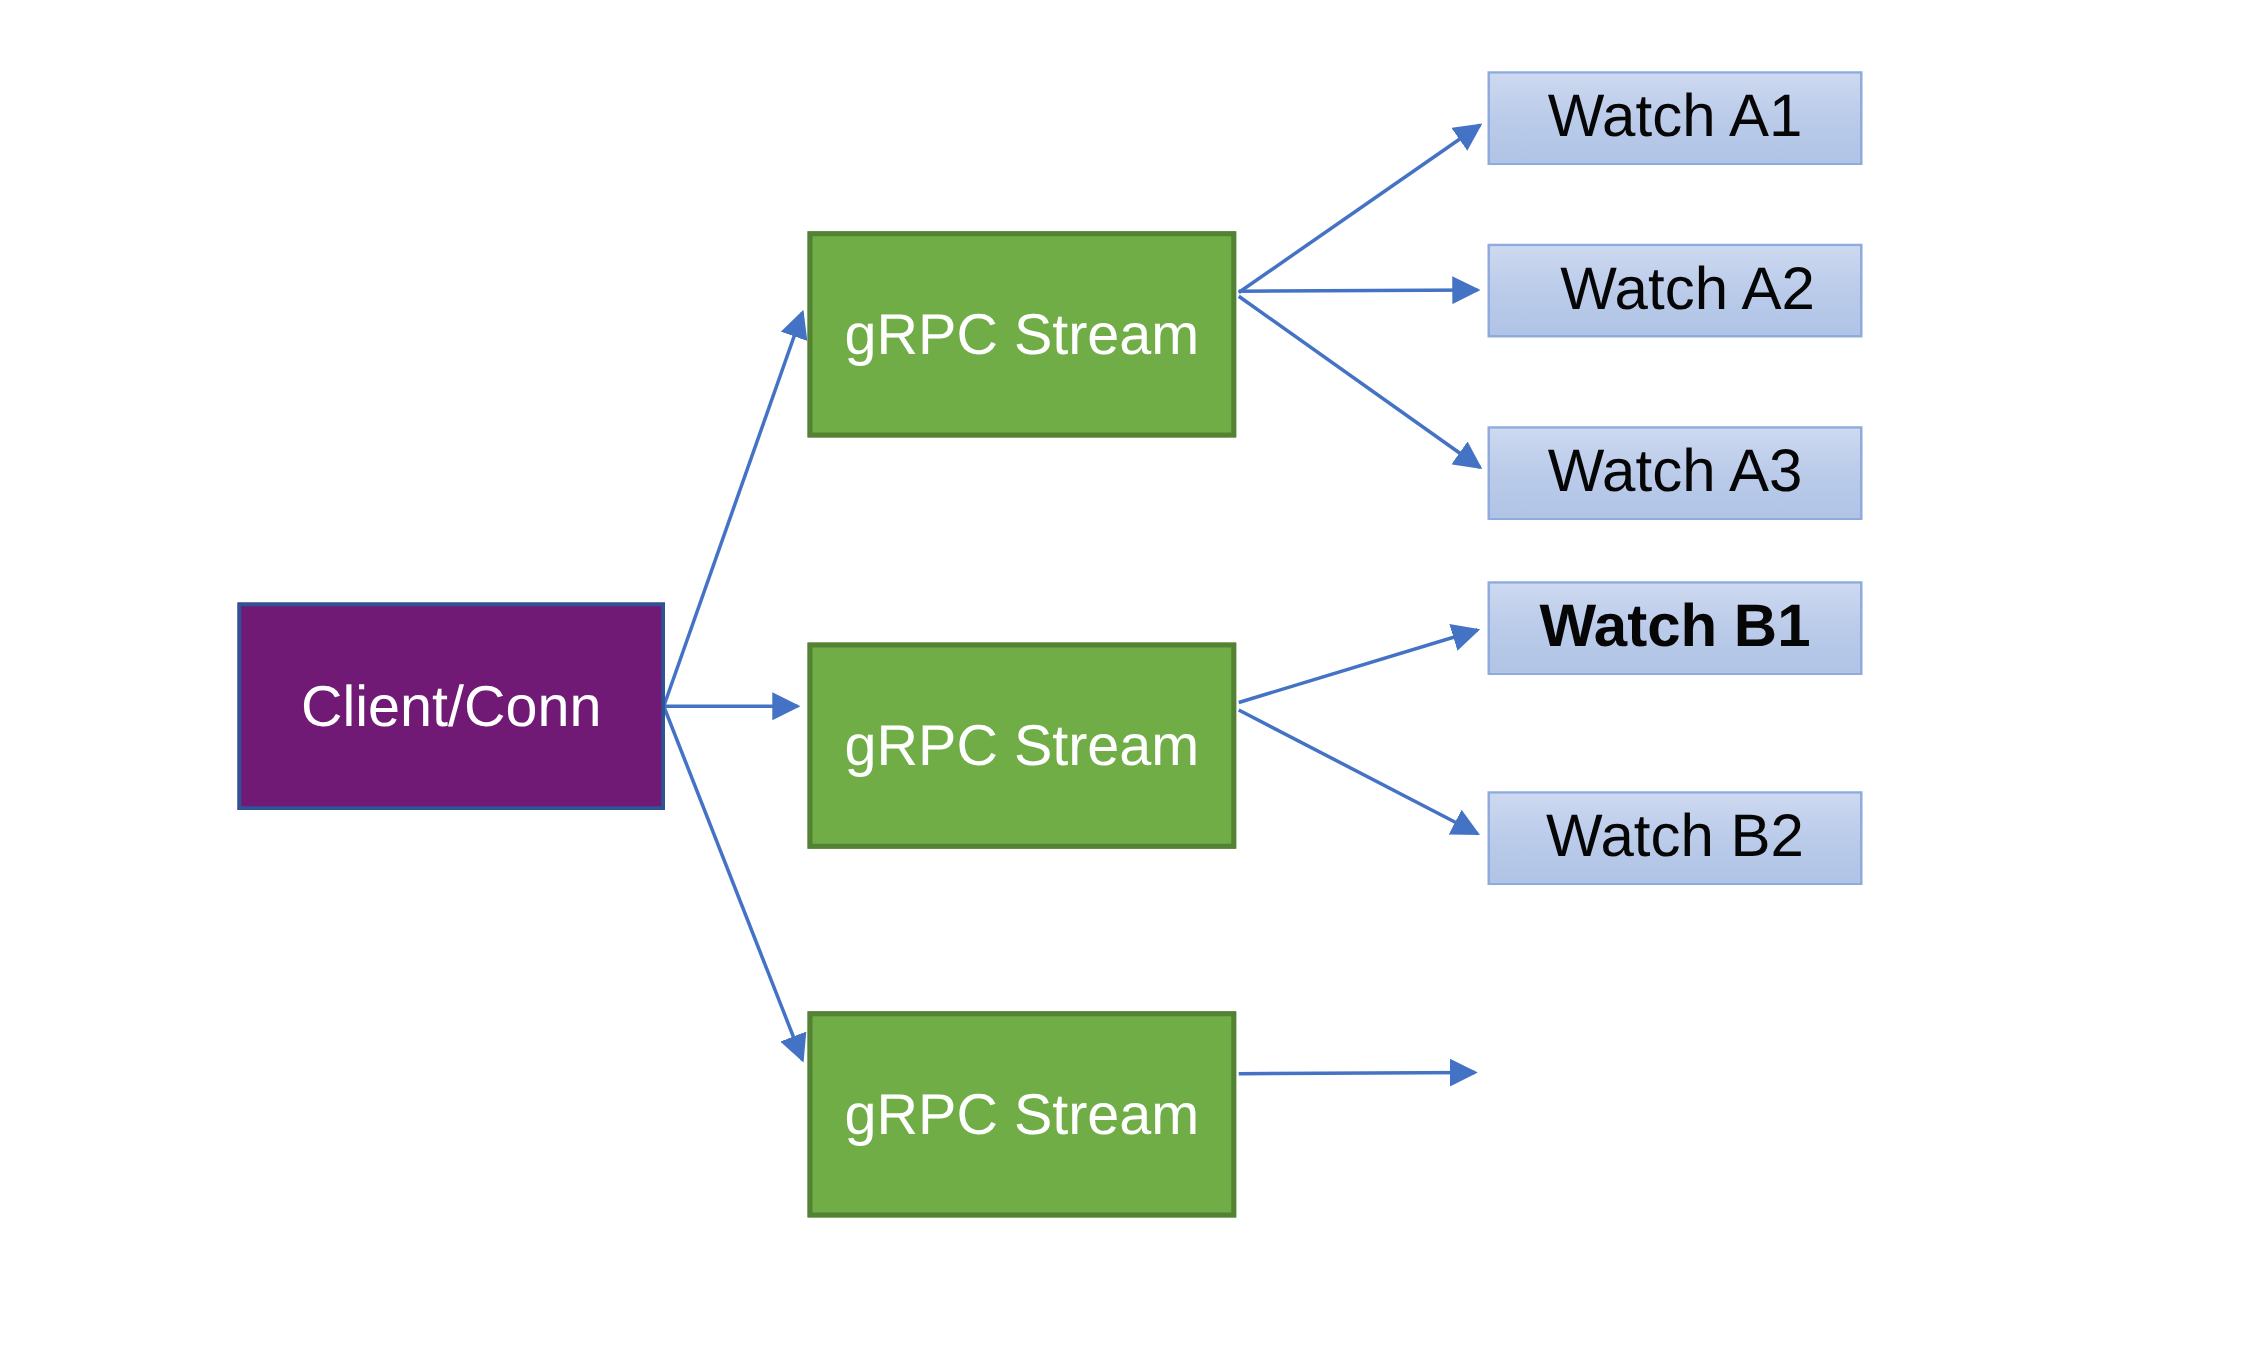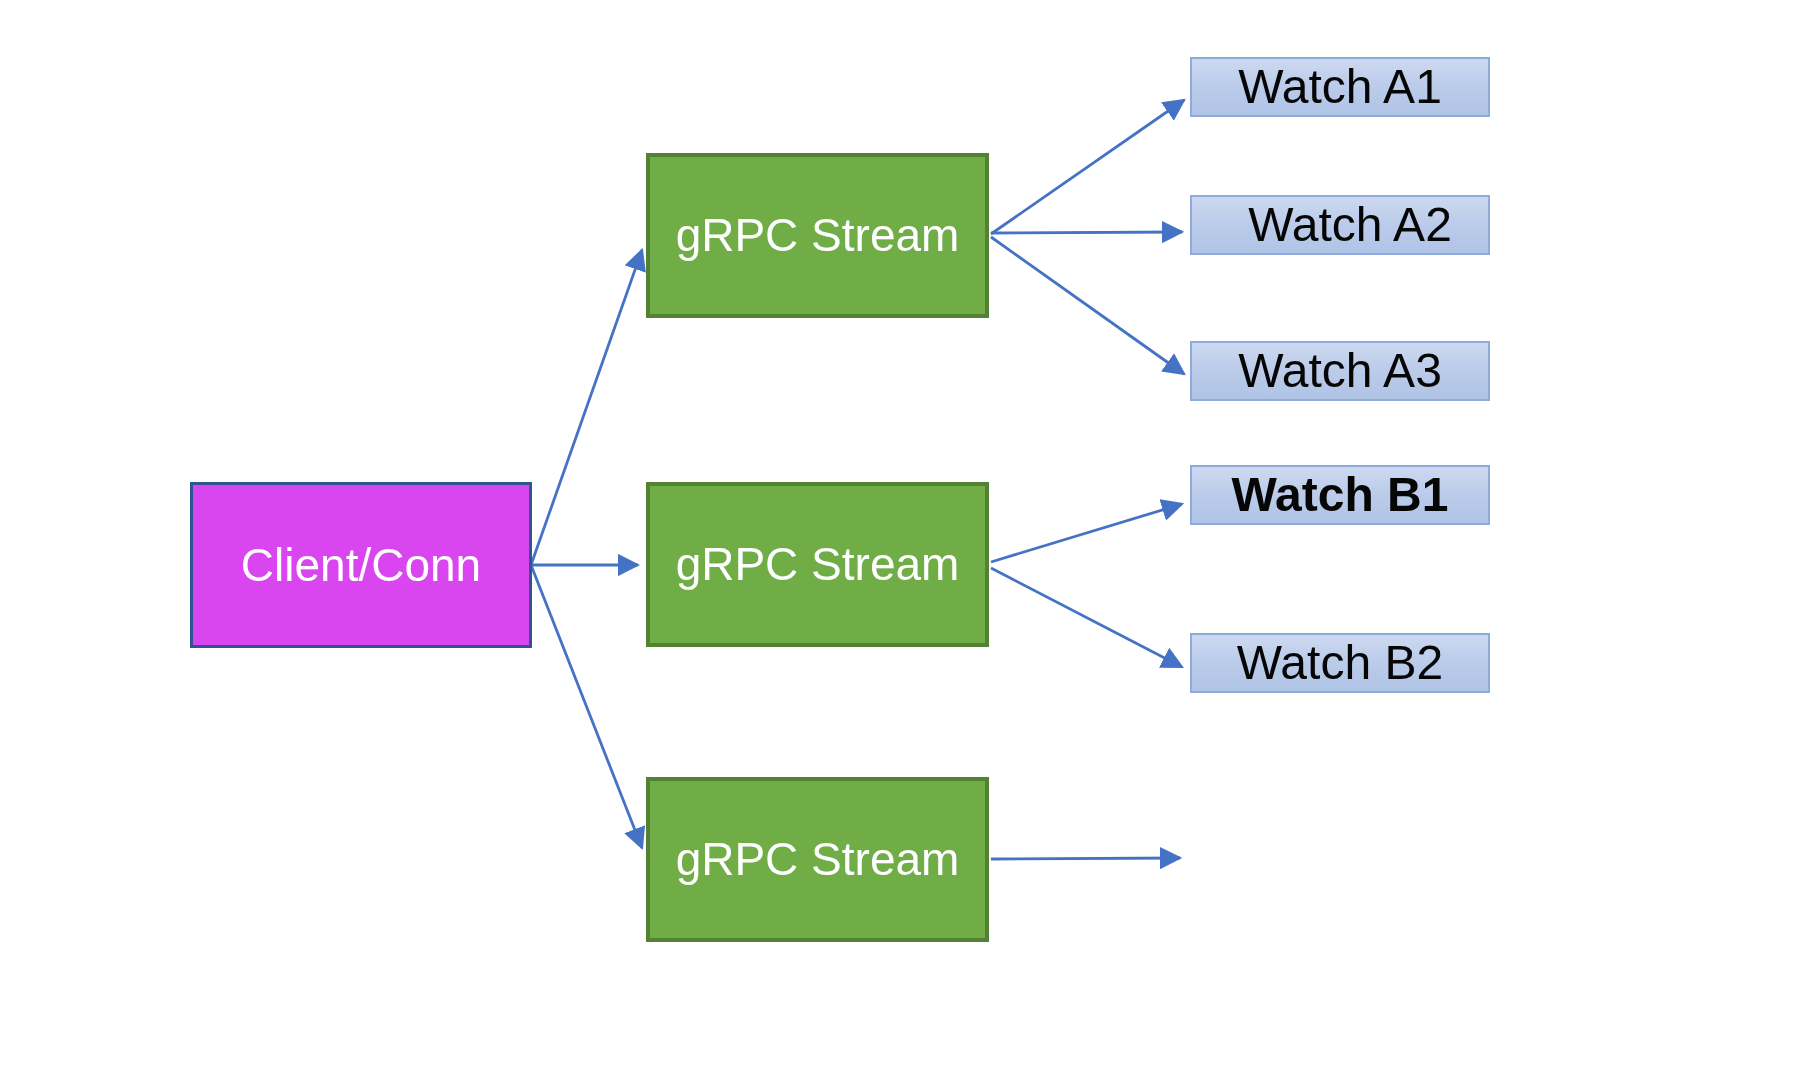--- a/index.html
+++ b/index.html
@@ -28,37 +28,38 @@
     display: flex;
     align-items: center;
     justify-content: center;
     box-sizing: border-box;
     text-align: center;
     line-height: 1.1;
     white-space: nowrap;
   }
   .node.client {
     left: 190px; top: 482px; width: 342px; height: 166px;
-    background: #d946ef;
+    background: #701a75;
     border: 3px solid #2F5496;
     color: #ffffff;
     font-size: 46px;
   }
   .node.stream {
     width: 343px; height: 165px;
     background: #70AD47;
     border: 4px solid #548235;
     color: #ffffff;
     font-size: 46px;
+    margin-top: 32px;
   }
   .node.stream.s1 { left: 646px; top: 153px; }
   .node.stream.s2 { left: 646px; top: 482px; }
   .node.stream.s3 { left: 646px; top: 777px; }
   .node.watch {
-    width: 300px; height: 60px;
+    width: 300px; height: 75px;
     background: linear-gradient(180deg, #CDD9F0 0%, #BCCCEA 45%, #B0C4E6 100%);
     border: 2px solid #8FAADC;
     color: #060606;
     font-size: 48px;
   }
   .node.watch.a1 { left: 1190px; top: 57px; }
   .node.watch.a2 { left: 1190px; top: 195px; padding-left: 20px; }
   .node.watch.a3 { left: 1190px; top: 341px; }
   .node.watch.b1 { left: 1190px; top: 465px; font-weight: bold; }
   .node.watch.b2 { left: 1190px; top: 633px; }

